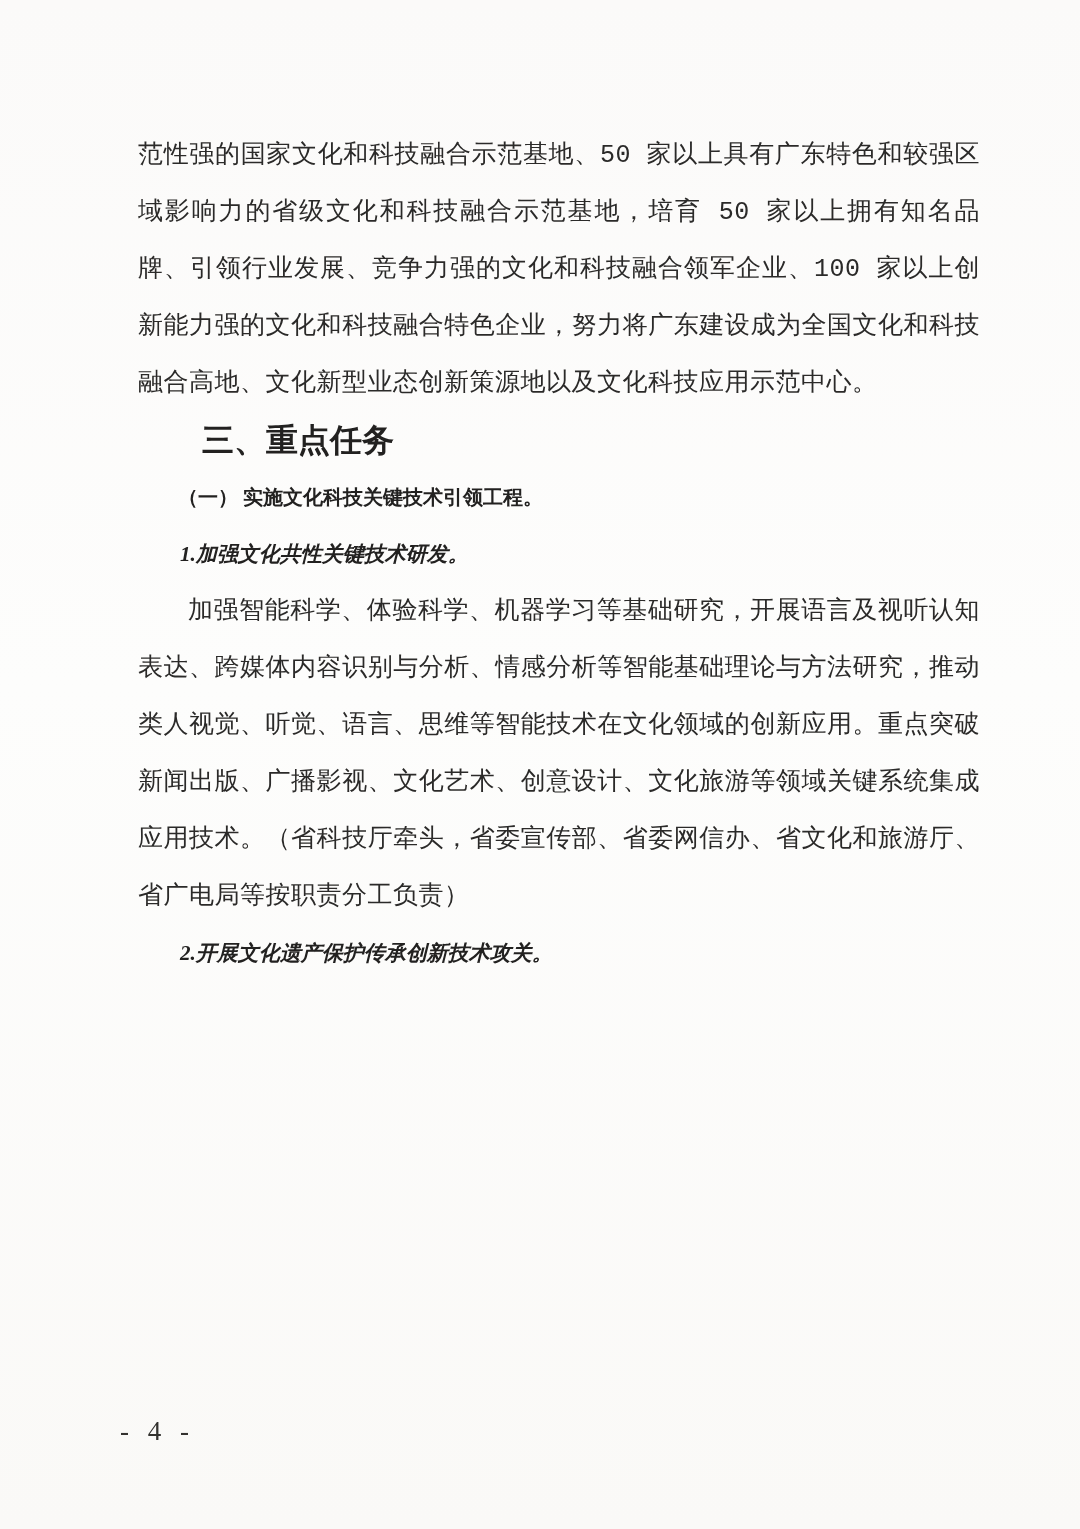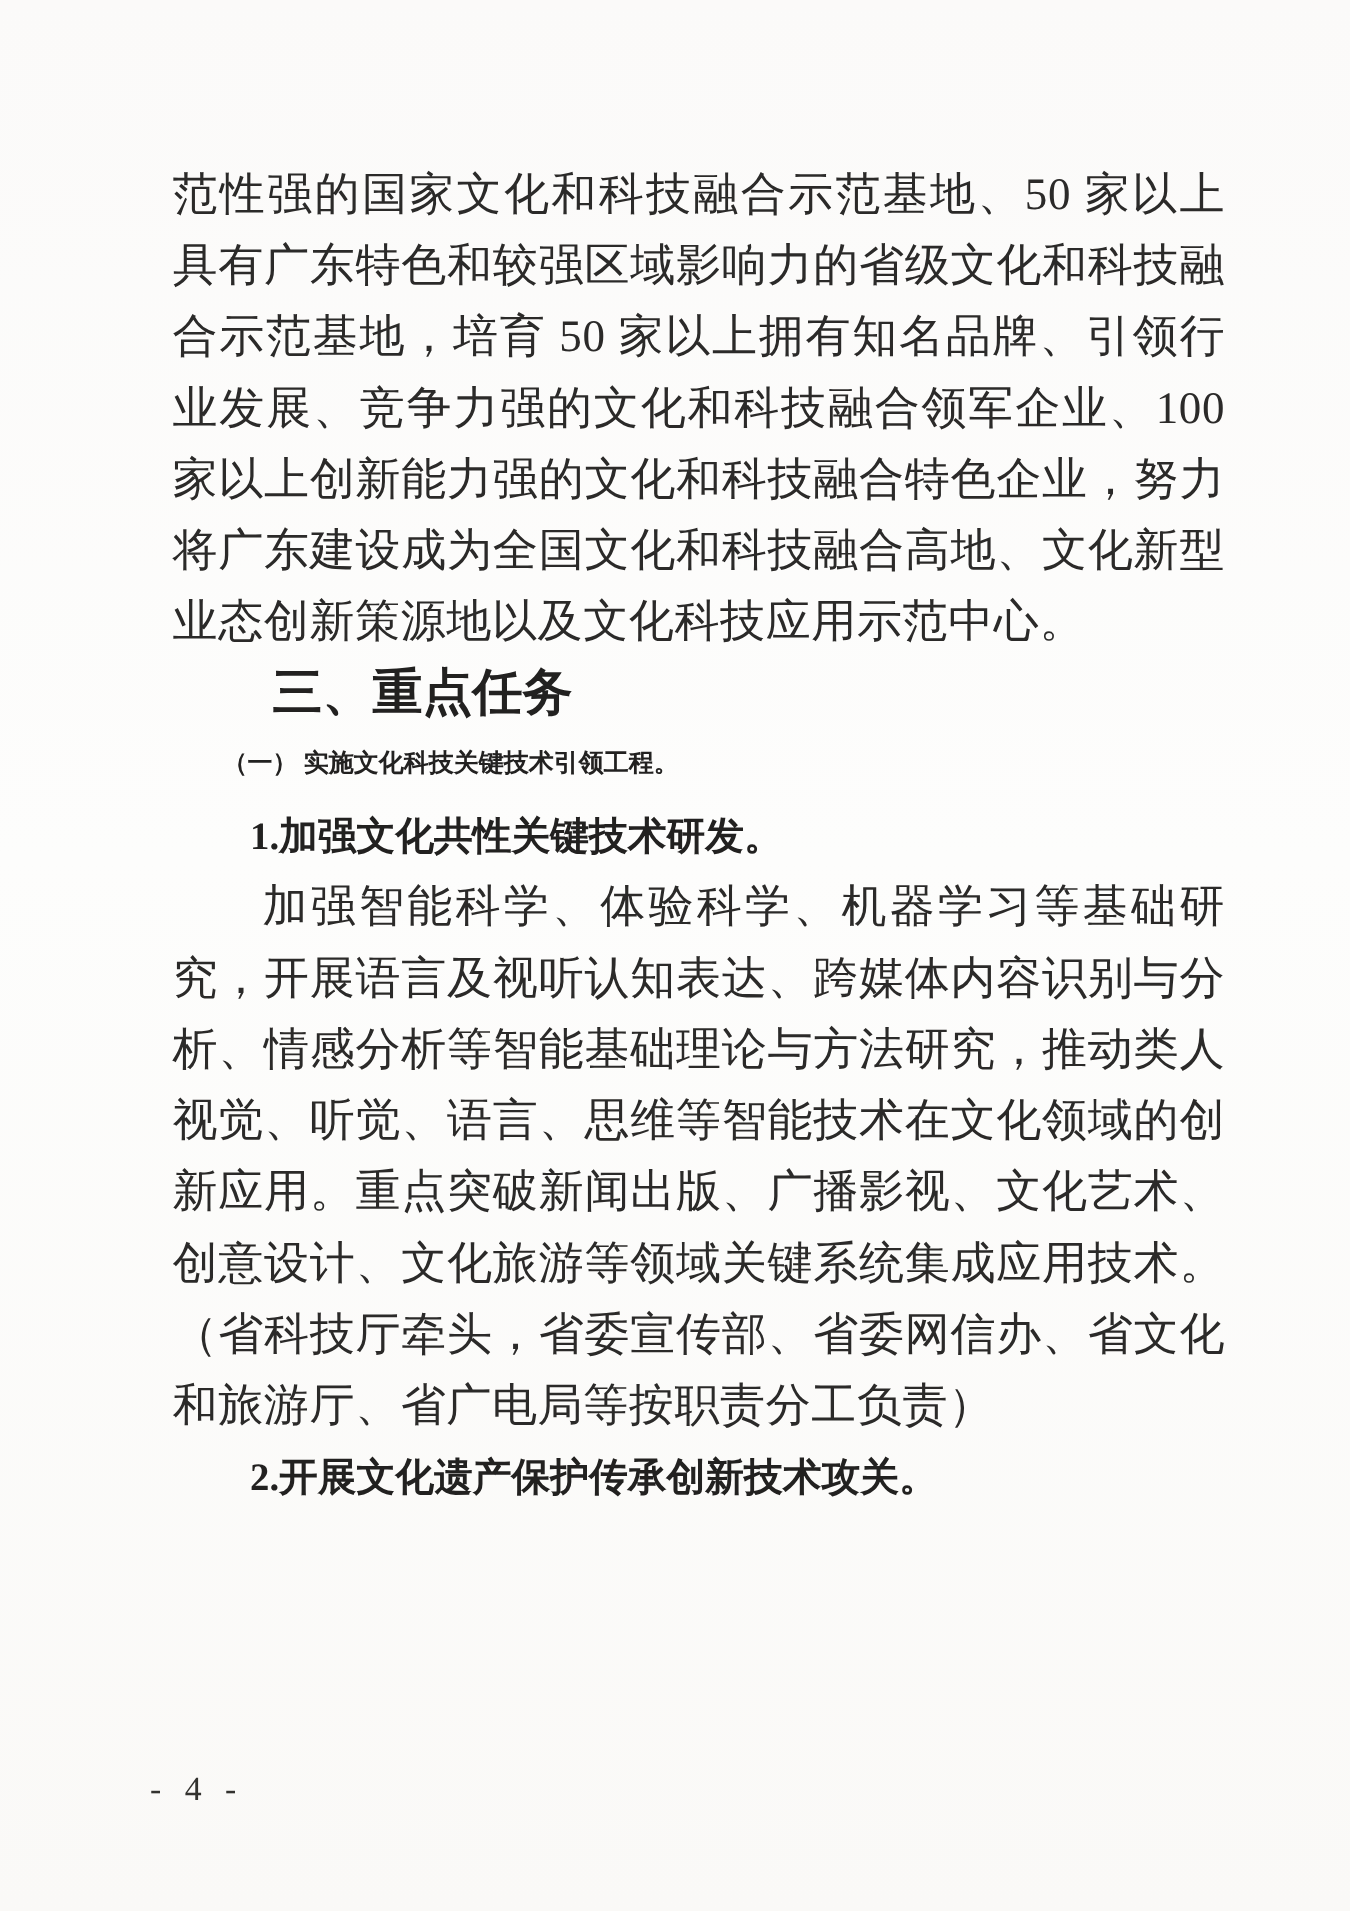--- a/index.html
+++ b/index.html
@@ -31,45 +31,47 @@
   .text-block h3,
   .text-block h4 {
     margin: 0;
     padding: 0;
     line-height: 57px;
     text-align: justify;
     text-justify: inter-ideograph;
     text-align-last: left;
   }
   .body-para {
-    font-size: 36px;
+    font-size: 25px;
     font-weight: 400;
     letter-spacing: 0.5px;
     color: #2b2a29;
+    font-family: Liberation Mono, monospace;
   }
   .indent { text-indent: 2em; }
   .no-indent { text-indent: 0; }
   .h-section {
     font-family: "Liberation Sans", "DejaVu Sans", sans-serif;
-    font-size: 40px;
+    font-size: 32px;
     font-weight: 700;
     text-indent: 2em;
     color: #222120;
   }
   .h-sub {
     font-size: 20px;
     font-weight: 700;
     text-indent: 2em;
     color: #222120;
   }
   .h-item {
-    font-size: 31px;
+    font-size: 21px;
     font-weight: 700;
     text-indent: 2em;
     color: #222120;
+    font-style: italic;
   }
   .page-number {
     position: absolute;
     left: 120px;
     top: 1416px;
     font-size: 27px;
     letter-spacing: 6px;
     color: #33322f;
     font-family: "Liberation Serif", "DejaVu Serif", serif;
   }

